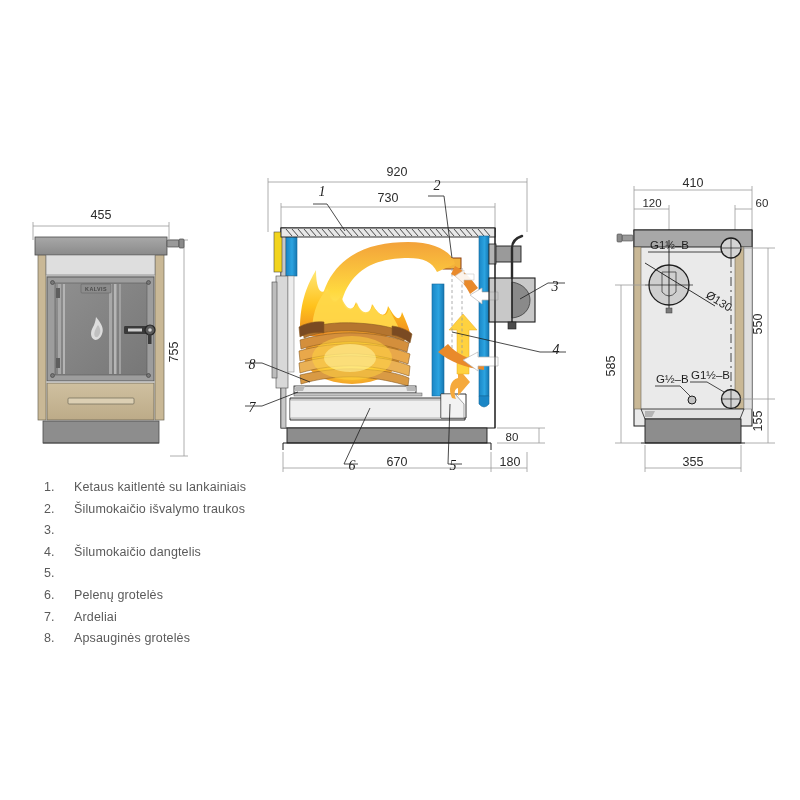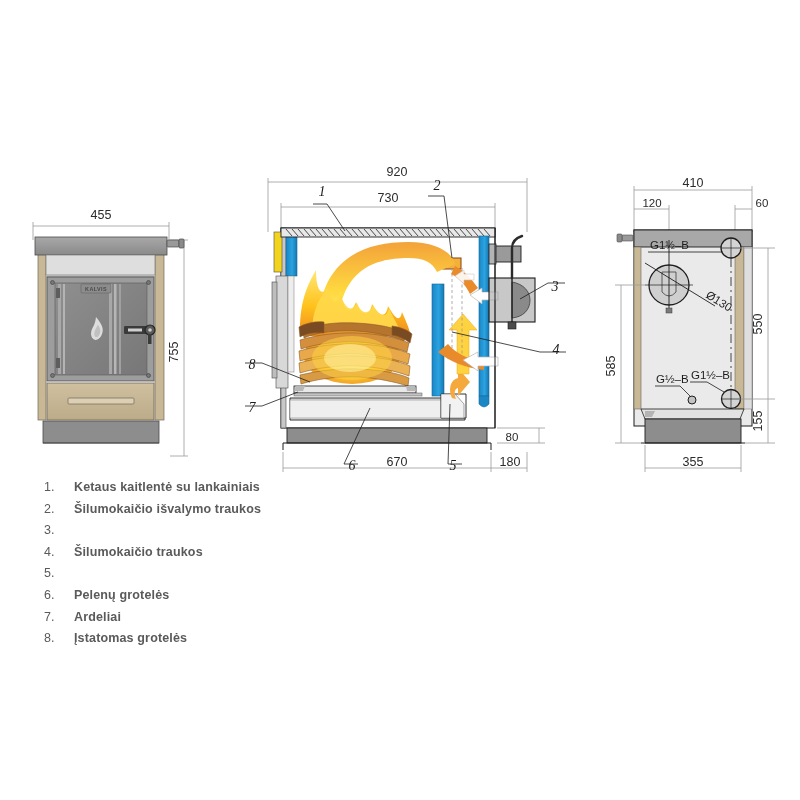--- a/index.html
+++ b/index.html
@@ -6,21 +6,21 @@
   body{width:800px;height:800px;font-family:"Liberation Sans",sans-serif;color:#333;overflow:hidden;position:relative;}
   #stage{position:absolute;left:0;top:0;width:800px;height:800px;}
   svg{display:block;}
   .dimtxt{font-family:"Liberation Sans",sans-serif;font-size:12.5px;fill:#2b2b2b;text-anchor:middle;}
   .dimtxt.sm{font-size:11.5px;}
   .callout{font-family:"Liberation Serif",serif;font-style:italic;font-size:14px;fill:#1d1d1d;text-anchor:middle;}
   .thread{font-family:"Liberation Sans",sans-serif;font-size:11.5px;fill:#1d1d1d;}
   .legend-wrap{position:absolute;left:44px;top:480px;width:330px;}
   .legend-row{display:flex;align-items:baseline;margin-bottom:7.6px;}
   .legend-num{width:30px;flex:0 0 30px;font-size:12.5px;color:#5a5a5a;}
-  .legend-txt{font-size:12.5px;color:#5a5a5a;letter-spacing:.15px;font-weight:bold;}
+  .legend-txt{font-size:12.5px;color:#5a5a5a;letter-spacing:.15px;}
   .logo{font-family:"Liberation Sans",sans-serif;font-weight:bold;font-size:5.4px;fill:#4a4a4a;letter-spacing:.4px;text-anchor:middle;}
 </style>
 </head>
 <body>
 
 <div id="stage">
 <svg width="800" height="800" viewBox="0 0 800 800" xmlns="http://www.w3.org/2000/svg">
 
   <defs>
     <linearGradient id="gFlameBig" x1="0" y1="1" x2="0" y2="0">
@@ -438,30 +438,30 @@
   </div>
   <div class="legend-row">
     <span class="legend-num">2.</span>
     <span class="legend-txt">Šilumokaičio išvalymo traukos</span>
   </div>
   <div class="legend-row">
     <span class="legend-num">3.</span>
   </div>
   <div class="legend-row">
     <span class="legend-num">4.</span>
-    <span class="legend-txt">Šilumokaičio traukos</span>
+    <span class="legend-txt">Šilumokaičio dangtelis</span>
   </div>
   <div class="legend-row">
     <span class="legend-num">5.</span>
   </div>
   <div class="legend-row">
     <span class="legend-num">6.</span>
     <span class="legend-txt">Pelenų grotelės</span>
   </div>
   <div class="legend-row">
     <span class="legend-num">7.</span>
     <span class="legend-txt">Ardeliai</span>
   </div>
   <div class="legend-row">
     <span class="legend-num">8.</span>
-    <span class="legend-txt">Įstatomas grotelės</span>
+    <span class="legend-txt">Apsauginės grotelės</span>
   </div>
 </div>
 
 </body></html>

